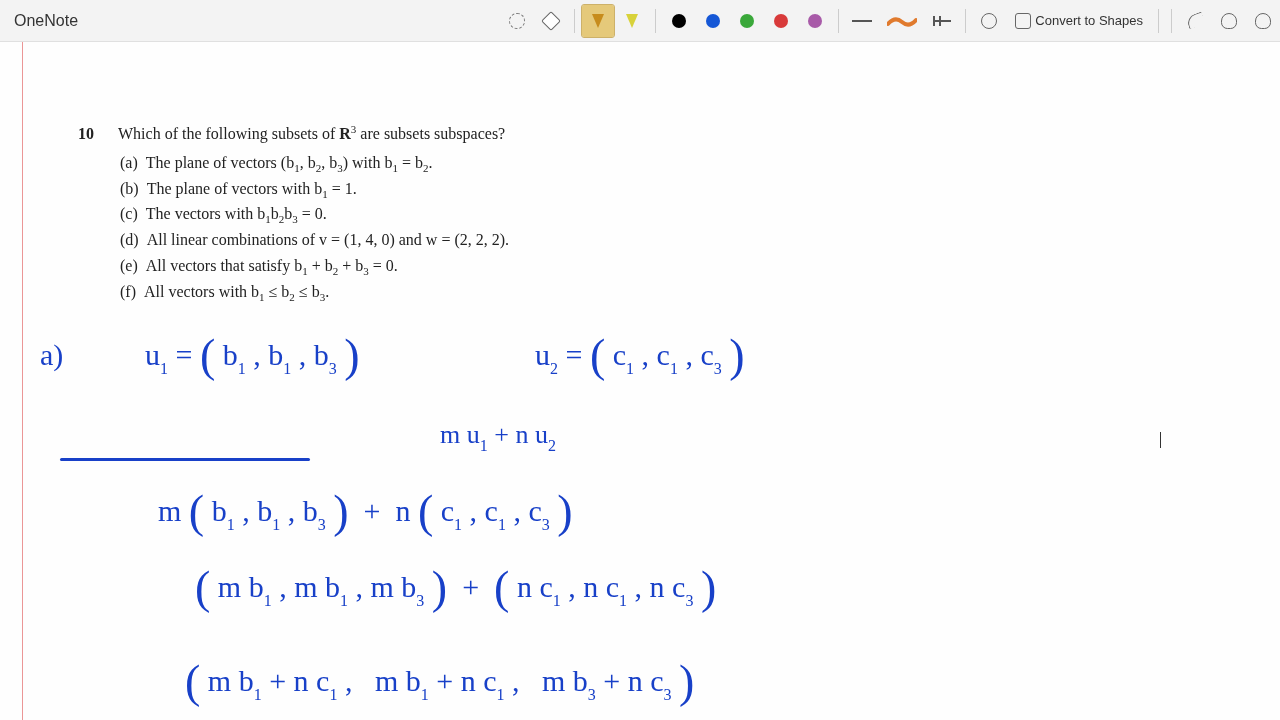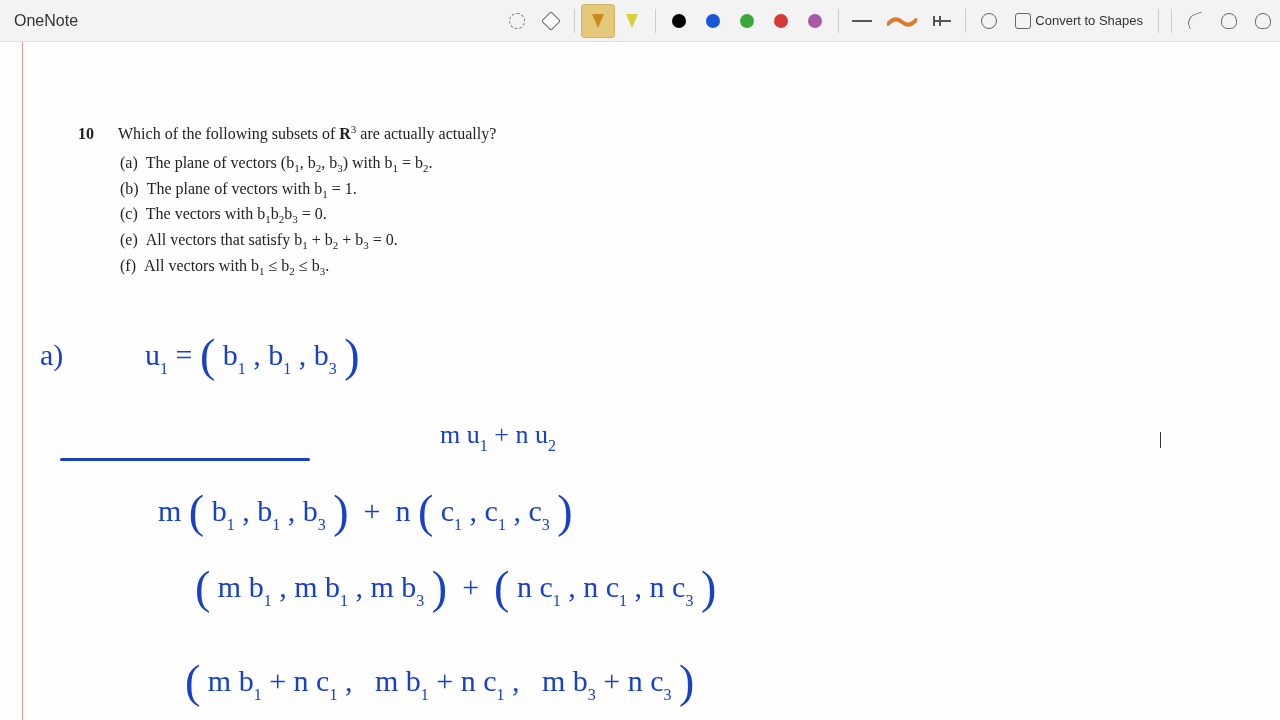--- a/index.html
+++ b/index.html
@@ -268,33 +268,35 @@
     <span class="ico-user"></span>
   </div>
 </div>
 
 <div class="page">
   <div class="margin-line"></div>
 
   <div class="problem">
     <span class="num">10</span>
     <div class="q">
-      <span>Which of the following subsets of </span><b><span>R</span></b><sup>3</sup><span> are actually actually?</span>
+      <span>Which of the following subsets of </span><b><span>R</span></b><sup>3</sup><span> are subsets subspaces?</span>
     </div>
     <ol id="problem-items">
         <li>(a)&nbsp;&nbsp;The plane of vectors (b<sub>1</sub>, b<sub>2</sub>, b<sub>3</sub>) with b<sub>1</sub> = b<sub>2</sub>.</li>
         <li>(b)&nbsp;&nbsp;The plane of vectors with b<sub>1</sub> = 1.</li>
         <li>(c)&nbsp;&nbsp;The vectors with b<sub>1</sub>b<sub>2</sub>b<sub>3</sub> = 0.</li>
+        <li>(d)&nbsp;&nbsp;All linear combinations of v = (1, 4, 0) and w = (2, 2, 2).</li>
         <li>(e)&nbsp;&nbsp;All vectors that satisfy b<sub>1</sub> + b<sub>2</sub> + b<sub>3</sub> = 0.</li>
         <li>(f)&nbsp;&nbsp;All vectors with b<sub>1</sub> ≤ b<sub>2</sub> ≤ b<sub>3</sub>.</li>
       </ol>
   </div>
 
   <div class="ink big" style="left:40px;  top:296px;">a)</div>
   <div class="ink big" style="left:145px; top:296px;">u<sub>1</sub>  =  <span class="paren">(</span> b<sub>1</sub> , b<sub>1</sub> , b<sub>3</sub> <span class="paren">)</span></div>
+  <div class="ink big" style="left:535px; top:296px;">u<sub>2</sub>  =  <span class="paren">(</span> c<sub>1</sub> , c<sub>1</sub> , c<sub>3</sub> <span class="paren">)</span></div>
 
   <div class="underline-blue" style="left:60px; top:416px; width:250px;"></div>
   <div class="ink med" style="left:440px; top:378px;">m u<sub>1</sub>  +  n u<sub>2</sub></div>
 
   <div class="ink big" style="left:158px; top:452px;">m <span class="paren">(</span> b<sub>1</sub> , b<sub>1</sub> , b<sub>3</sub> <span class="paren">)</span>&nbsp;&nbsp;+&nbsp;&nbsp;n <span class="paren">(</span> c<sub>1</sub> , c<sub>1</sub> , c<sub>3</sub> <span class="paren">)</span></div>
   <div class="ink big" style="left:195px; top:528px;"><span class="paren">(</span> m b<sub>1</sub> , m b<sub>1</sub> , m b<sub>3</sub> <span class="paren">)</span>&nbsp;&nbsp;+&nbsp;&nbsp;<span class="paren">(</span> n c<sub>1</sub> , n c<sub>1</sub> , n c<sub>3</sub> <span class="paren">)</span></div>
   <div class="ink big" style="left:185px; top:622px;"><span class="paren">(</span> m b<sub>1</sub> + n c<sub>1</sub> ,&nbsp;&nbsp; m b<sub>1</sub> + n c<sub>1</sub> ,&nbsp;&nbsp; m b<sub>3</sub> + n c<sub>3</sub> <span class="paren">)</span></div>
 
   <div class="cursor-caret" style="left:1160px; top:390px;"></div>
 </div>

